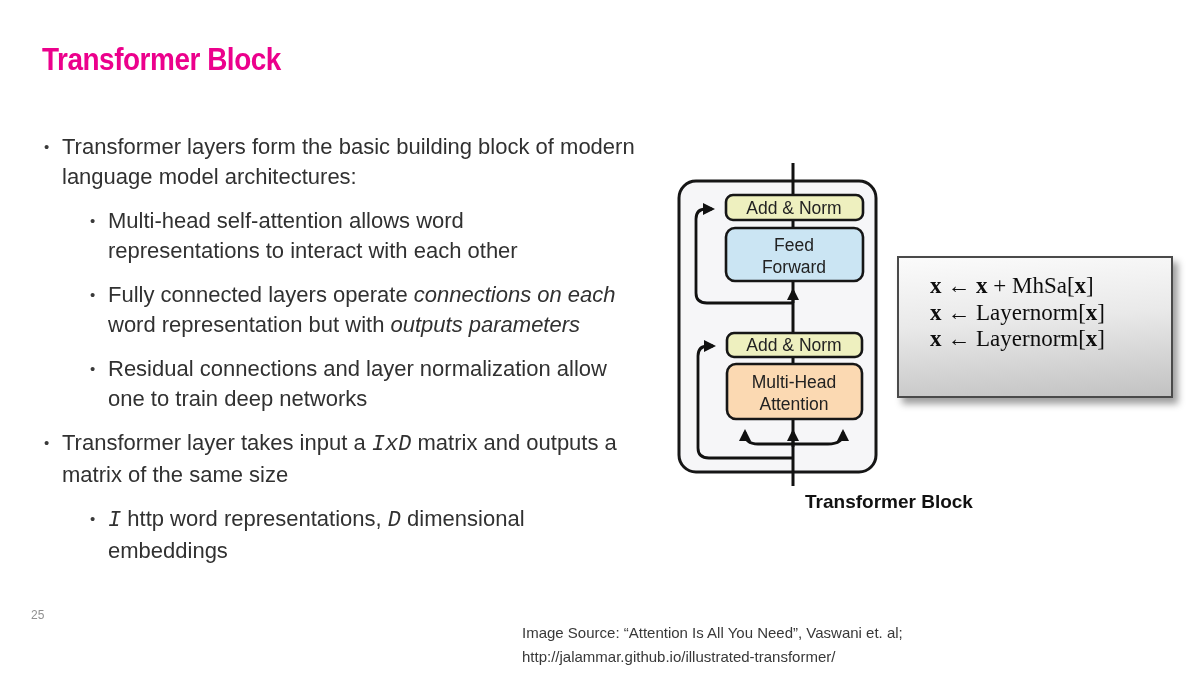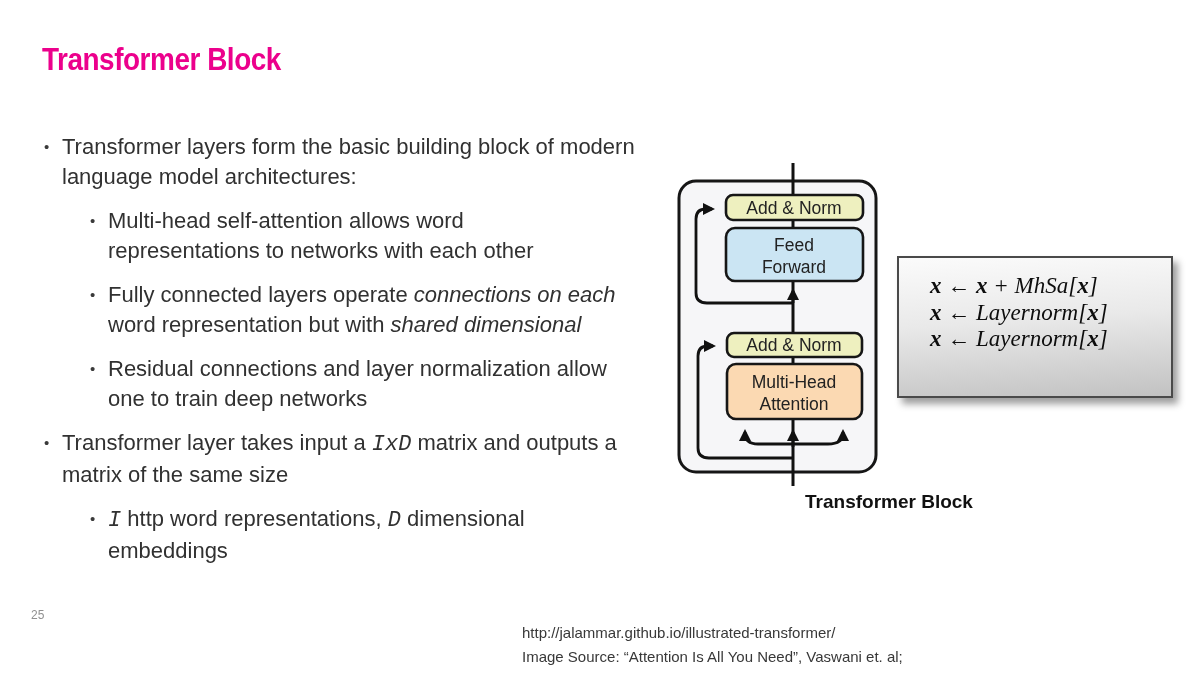--- a/index.html
+++ b/index.html
@@ -17,21 +17,21 @@
   .b.l2{margin-left:46px;}
   .b.l1 .tx{width:575px;}
   .b.l2 .tx{width:512px;}
   .it{font-style:italic;}
   .math{font-family:Liberation Mono, monospace;font-style:italic;}
 
   
   .eqbox{position:absolute;left:897px;top:256px;width:276px;height:142px;box-sizing:border-box;
          border:2px solid #4a4a4a;background:linear-gradient(176deg,#fbfbfb 0%,#e9e9e9 45%,#c2c2c2 100%);
          box-shadow:5px 6px 7px rgba(0,0,0,.38);padding:15px 0 0 31px;}
-  .eqline{font-family:"Liberation Serif",serif;font-style:italic;font-size:23px;line-height:26.5px;
+  .eqline{font-family:"Liberation Serif",serif;font-size:23px;line-height:26.5px;
           color:#0d0d0d;white-space:nowrap;}
   .eqline .bx{font-weight:bold;}
   .eqline sub{font-size:.62em;}
 
   
   .caption{position:absolute;left:789px;top:491px;width:200px;text-align:center;
            font-size:19px;font-weight:bold;color:#111;}
 
   
   .footer{position:absolute;left:522px;top:621px;font-size:15px;line-height:23.5px;color:#383838;}
@@ -47,25 +47,25 @@
 
   <h1 class="title">Transformer Block</h1>
 
   <div class="bullets" id="bullets">
       <div class="b l1">
         <span class="mk">•</span>
         <div class="tx"><span>Transformer layers form the basic building block of modern language model architectures:</span></div>
       </div>
       <div class="b l2">
         <span class="mk">•</span>
-        <div class="tx"><span>Multi-head self-attention allows word representations to networks with each other</span></div>
+        <div class="tx"><span>Multi-head self-attention allows word representations to interact with each other</span></div>
       </div>
       <div class="b l2">
         <span class="mk">•</span>
-        <div class="tx"><span>Fully connected layers operate </span><span class="it">connections on each</span><span> word representation but with </span><span class="it">shared dimensional</span></div>
+        <div class="tx"><span>Fully connected layers operate </span><span class="it">connections on each</span><span> word representation but with </span><span class="it">outputs parameters</span></div>
       </div>
       <div class="b l2">
         <span class="mk">•</span>
         <div class="tx"><span>Residual connections and layer normalization allow one to train deep networks</span></div>
       </div>
       <div class="b l1">
         <span class="mk">•</span>
         <div class="tx"><span>Transformer layer takes input a </span><span class="math">IxD</span><span> matrix and outputs a matrix of the same size</span></div>
       </div>
       <div class="b l2">
@@ -112,19 +112,19 @@
 
   <div class="eqbox" id="eqbox">
       <div class="eqline"><span class="bx">x</span><span> ← </span><span class="bx">x</span><span> + MhSa[</span><span class="bx">x</span><span>]</span></div>
       <div class="eqline"><span class="bx">x</span><span> ← Layernorm[</span><span class="bx">x</span><span>]</span></div>
       <div class="eqline"><span class="bx">x</span><span> ← Layernorm[</span><span class="bx">x</span><span>]</span></div>
     </div>
 
   <div class="caption">Transformer Block</div>
 
   <div class="footer">
+    <div>Image Source: “Attention Is All You Need”, Vaswani et. al;</div>
     <div>http://jalammar.github.io/illustrated-transformer/</div>
-    <div>Image Source: “Attention Is All You Need”, Vaswani et. al;</div>
   </div>
 
   <div class="pagenum">25</div>
 
 </div>
 
 </body></html>

